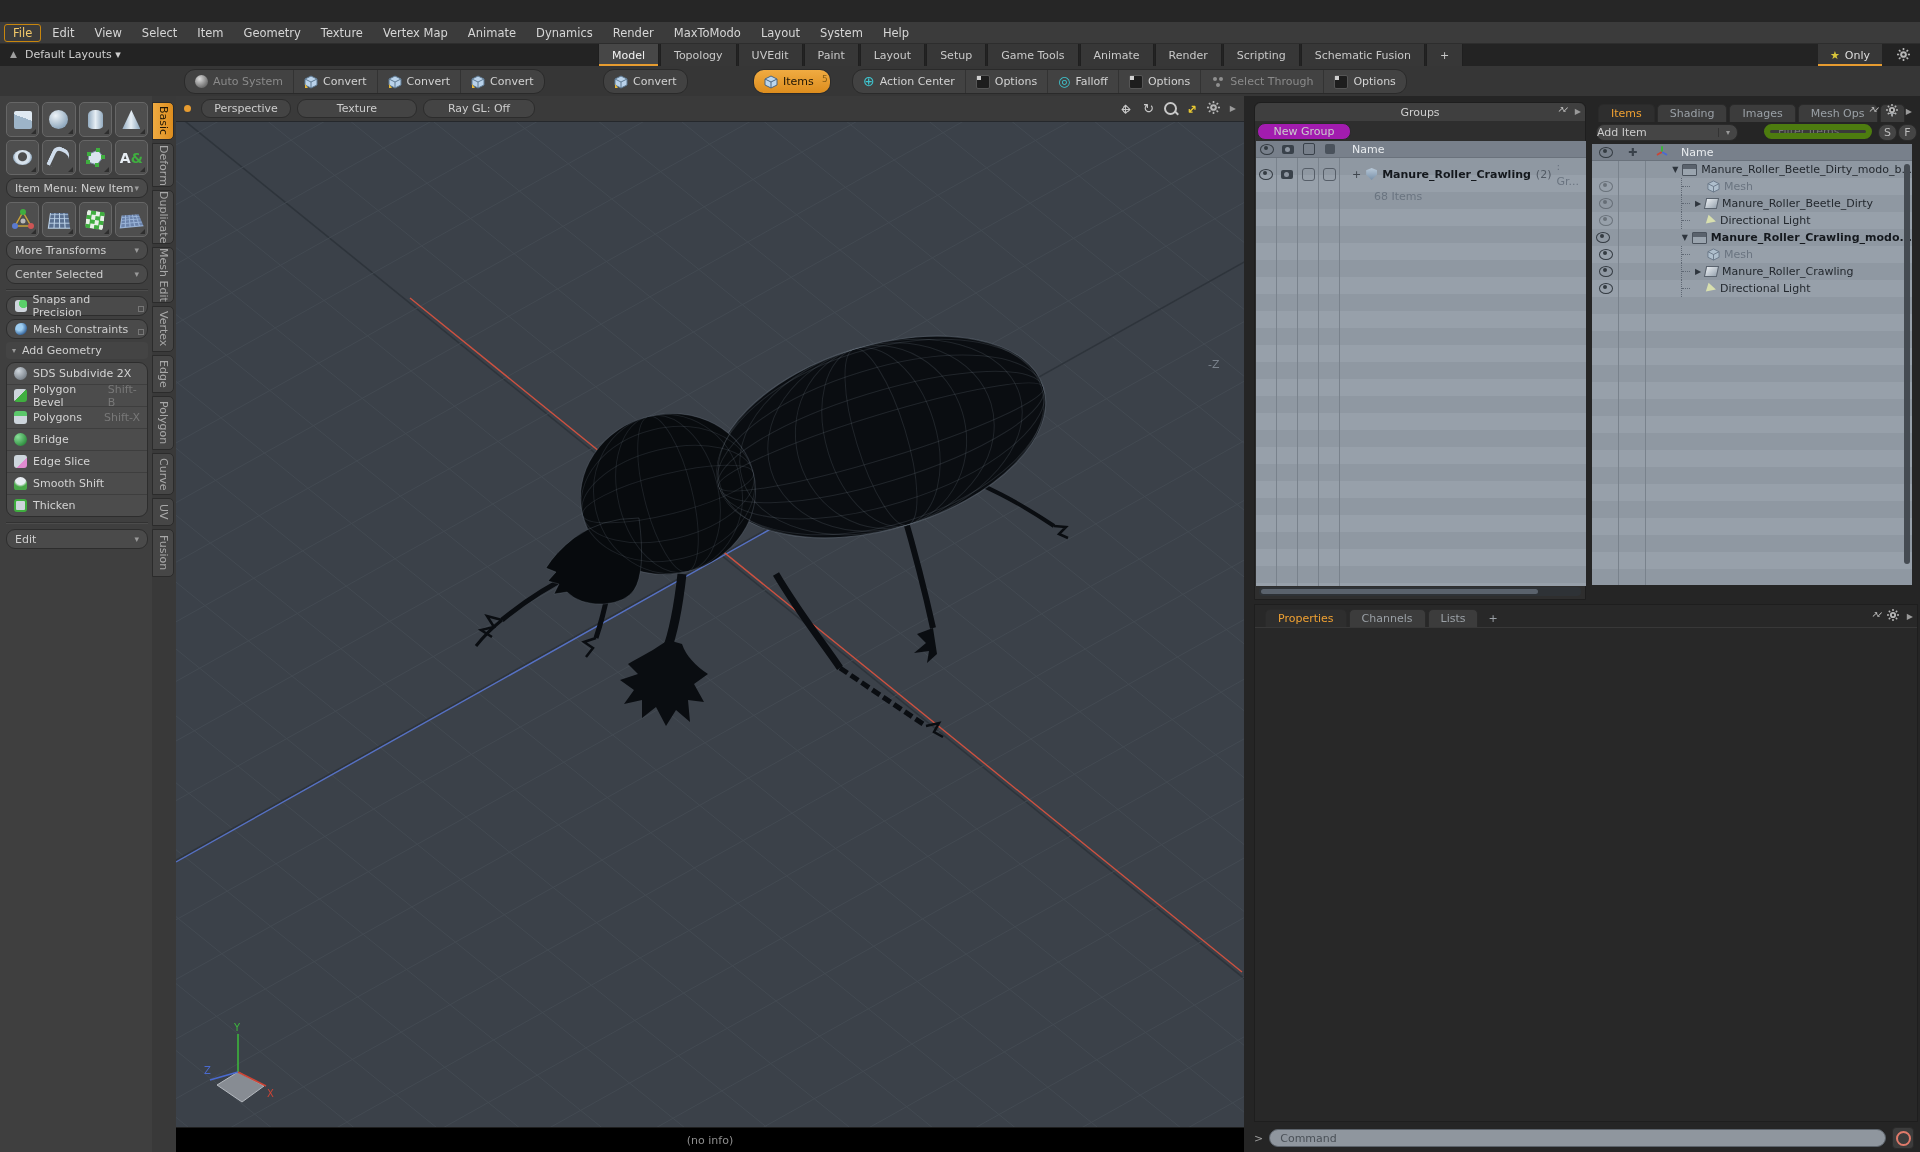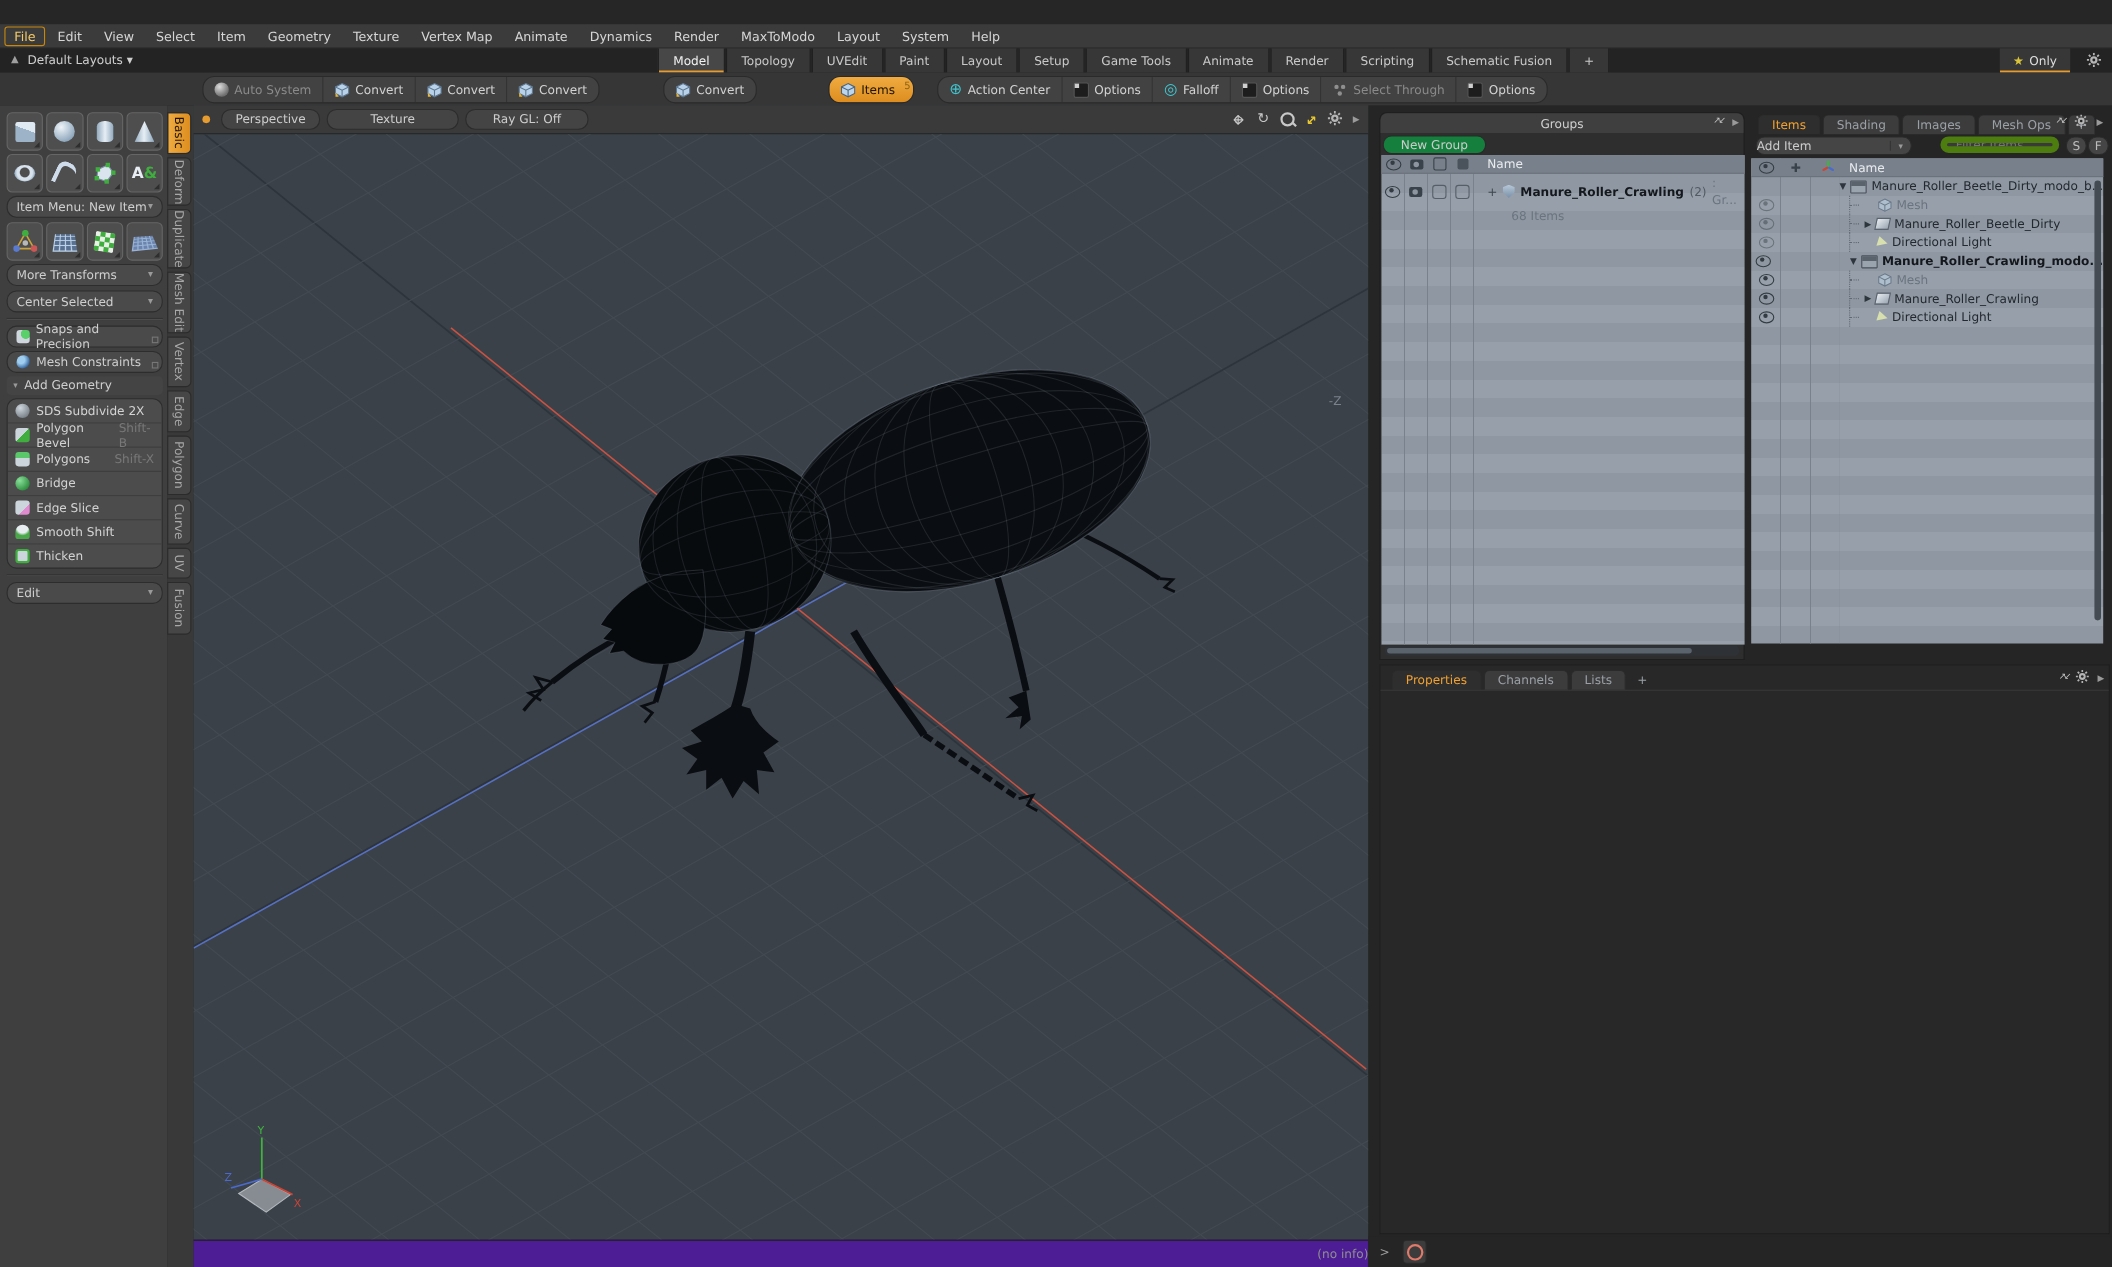--- a/index.html
+++ b/index.html
@@ -86,31 +86,31 @@
           justify-content:center;color:#cdcdcd;margin-right:6px;}
   .vpicons{margin-left:auto;display:flex;align-items:center;gap:10px;color:#c8c8c8;}
   .magicon{width:9px;height:9px;border:2px solid #c8c8c8;border-radius:50%;position:relative;}
   .magicon::after{content:"";position:absolute;left:8px;top:8px;width:5px;height:2px;background:#c8c8c8;transform:rotate(45deg);}
   .panic{position:relative;width:14px;height:14px;}
   .panic span{position:absolute;left:0;top:0;width:14px;height:14px;text-align:center;line-height:14px;font-size:12px;}
   .maxic{color:#e8c832;font-weight:bold;transform:rotate(-45deg);display:inline-block;font-size:12px;}
   .vpcanvas{position:absolute;left:0;top:26px;width:1068px;height:1005px;}
   .vpinfo{position:absolute;right:8px;top:903px;text-align:right;line-height:12.4px;color:#c3c9d1;}
   .vpinfo .hl{color:#e2a33c;}
-  .noinfo{left:176px;top:1127px;width:1068px;height:25px;background:#4c1d95;border-top:1px solid #1e1e1e;
-          display:flex;align-items:center;justify-content:flex-end;color:#8f8f8f;}
+  .noinfo{left:176px;top:1127px;width:1068px;height:25px;background:#000000;border-top:1px solid #1e1e1e;
+          display:flex;align-items:center;justify-content:center;color:#8f8f8f;}
   
   .rightbg{left:1244px;top:96px;width:676px;height:1056px;background:#252525;}
   .panel{position:absolute;background:#2e2e2e;border:1px solid #1e1e1e;border-radius:6px 6px 0 0;box-sizing:border-box;}
   .phdr{height:18px;background:#3f3f3f;border-radius:6px 6px 0 0;display:flex;align-items:center;justify-content:center;
         color:#cfcfcf;position:relative;}
   .phdr .exp{position:absolute;right:18px;top:2px;}
   .phdr .pright{position:absolute;right:4px;top:4px;color:#9a9a9a;font-size:8px;}
   .expicon{font-size:8px;color:#c8c8c8;letter-spacing:-2px;}
-  .newgroup{position:absolute;left:2px;top:20px;width:92px;height:15px;background:#15803d;border:1px solid #2a2a2a;
+  .newgroup{position:absolute;left:2px;top:20px;width:92px;height:15px;background:#a21caf;border:1px solid #2a2a2a;
             border-radius:8px;display:flex;align-items:center;justify-content:center;color:#cccccc;}
   .listarea{position:absolute;background:repeating-linear-gradient(180deg,#97a0aa 0 17px,#8f98a2 17px 34px);}
   .colstrip{position:absolute;left:0;top:0;bottom:0;background-image:repeating-linear-gradient(90deg,transparent 0 20px,#79828c 20px 21px);}
   .colhdr{position:absolute;left:0;top:0;right:0;height:16px;background:#78808b;border-bottom:1px solid #6a727c;
           display:flex;align-items:center;color:#e8ebee;}
   .eye{width:12px;height:9px;border:1px solid #343b42;border-radius:50%;position:relative;flex:none;}
   .eye::after{content:"";position:absolute;left:3px;top:1px;width:4px;height:4px;background:#343b42;border-radius:50%;}
   .dimeye{opacity:.45;}
   .chk{width:11px;height:11px;border:1px solid #565e68;border-radius:3px;}
   .camicon{width:12px;height:9px;background:#39414a;border-radius:2px;position:relative;}
@@ -869,18 +869,19 @@
           </g>
           <circle cx="6" cy="6" r="3.1" fill="#b5b5b5"></circle>
           <circle cx="6" cy="6" r="1.2" fill="#282828"></circle>
         </svg></span>
     <span style="position:absolute;right:4px;top:7px;font-size:8px;color:#9a9a9a;">▶</span>
     <div style="position:absolute;left:0;right:0;top:22px;border-top:1px solid #383838;"></div>
   </div>
 
   <div class="abs cmdbar">
     <span class="cmdprompt">&gt;</span>
+    <input class="cmdinput" placeholder="Command" style="">
     <span class="recbtn">
         <i></i>
       </span>
   </div>
 
 </div>
 
 </body></html>

